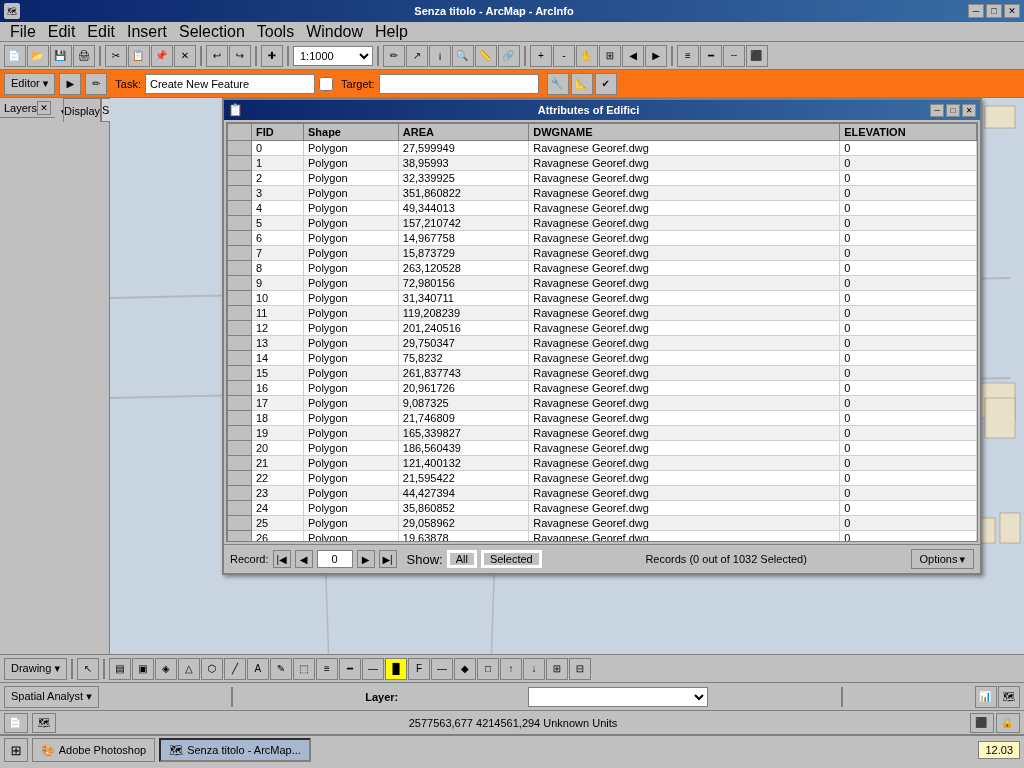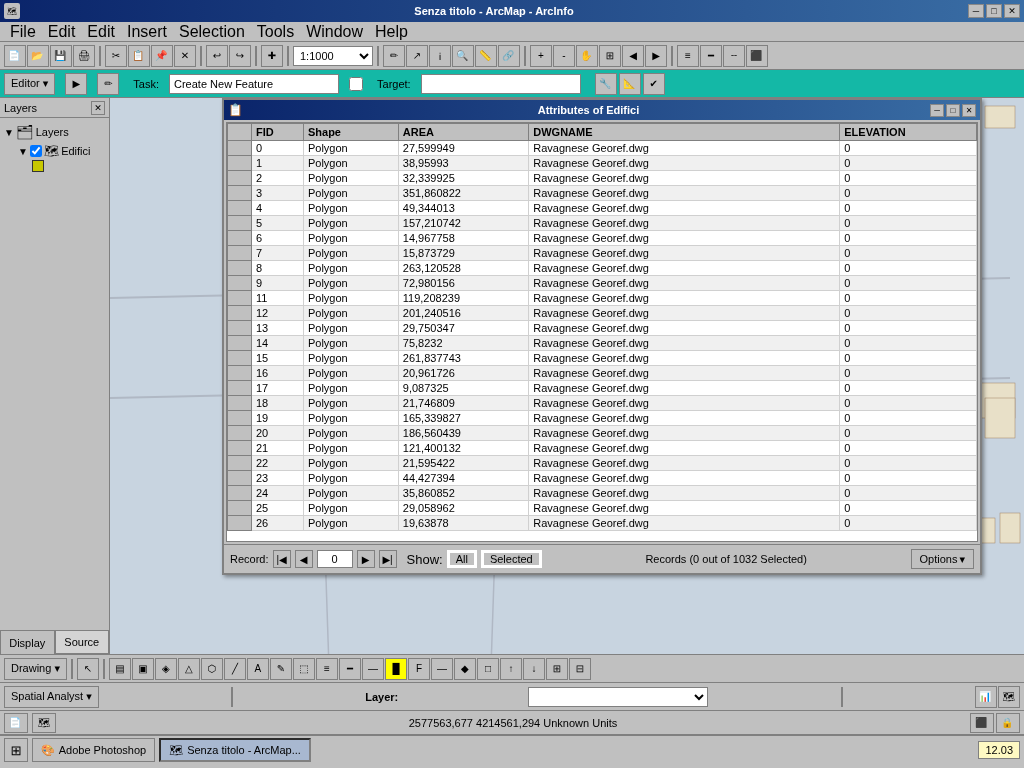--- a/index.html
+++ b/index.html
@@ -84,27 +84,27 @@
     .toolbar-dropdown {
       height: 20px;
       background: white;
       border: 1px solid #808080;
       font-size: 11px;
       padding: 0 2px;
     }
 
     
     #editor-toolbar {
-      background: #14b8a6;
+      background: #f97316;
       height: 28px;
       display: flex;
       align-items: center;
       border-bottom: 1px solid #808080;
       padding: 2px 4px;
-      gap: 10px;
+      gap: 4px;
     }
     .editor-btn {
       height: 22px;
       padding: 0 6px;
       background: #c0c0c0;
       border: 1px solid #808080;
       cursor: pointer;
       font-size: 11px;
       display: flex; align-items: center;
     }
@@ -139,21 +139,20 @@
       height: calc(768px - 22px - 20px - 28px - 28px - 28px - 28px - 28px - 30px);
       position: relative;
     }
 
     
     #left-panel {
       width: 110px;
       background: #c0c0c0;
       border-right: 1px solid #808080;
       display: flex;
-      flex-direction: column;
       justify-content: space-between;
     }
     #layers-header {
       background: #c0c0c0;
       border-bottom: 1px solid #808080;
       height: 20px;
       display: flex;
       align-items: center;
       justify-content: space-between;
       padding: 0 4px;
@@ -673,20 +672,28 @@
               <tr>
                 <td class="row-select-cell"></td>
                 <td>9</td>
                 <td>Polygon</td>
                 <td>72,980156</td>
                 <td style="min-width: 160px;">Ravagnese Georef.dwg</td>
                 <td>0</td>
               </tr>
               <tr>
                 <td class="row-select-cell"></td>
+                <td>10</td>
+                <td>Polygon</td>
+                <td>31,340711</td>
+                <td style="min-width: 160px;">Ravagnese Georef.dwg</td>
+                <td>0</td>
+              </tr>
+              <tr>
+                <td class="row-select-cell"></td>
                 <td>11</td>
                 <td>Polygon</td>
                 <td>119,208239</td>
                 <td style="min-width: 160px;">Ravagnese Georef.dwg</td>
                 <td>0</td>
               </tr>
               <tr>
                 <td class="row-select-cell"></td>
                 <td>12</td>
                 <td>Polygon</td>

